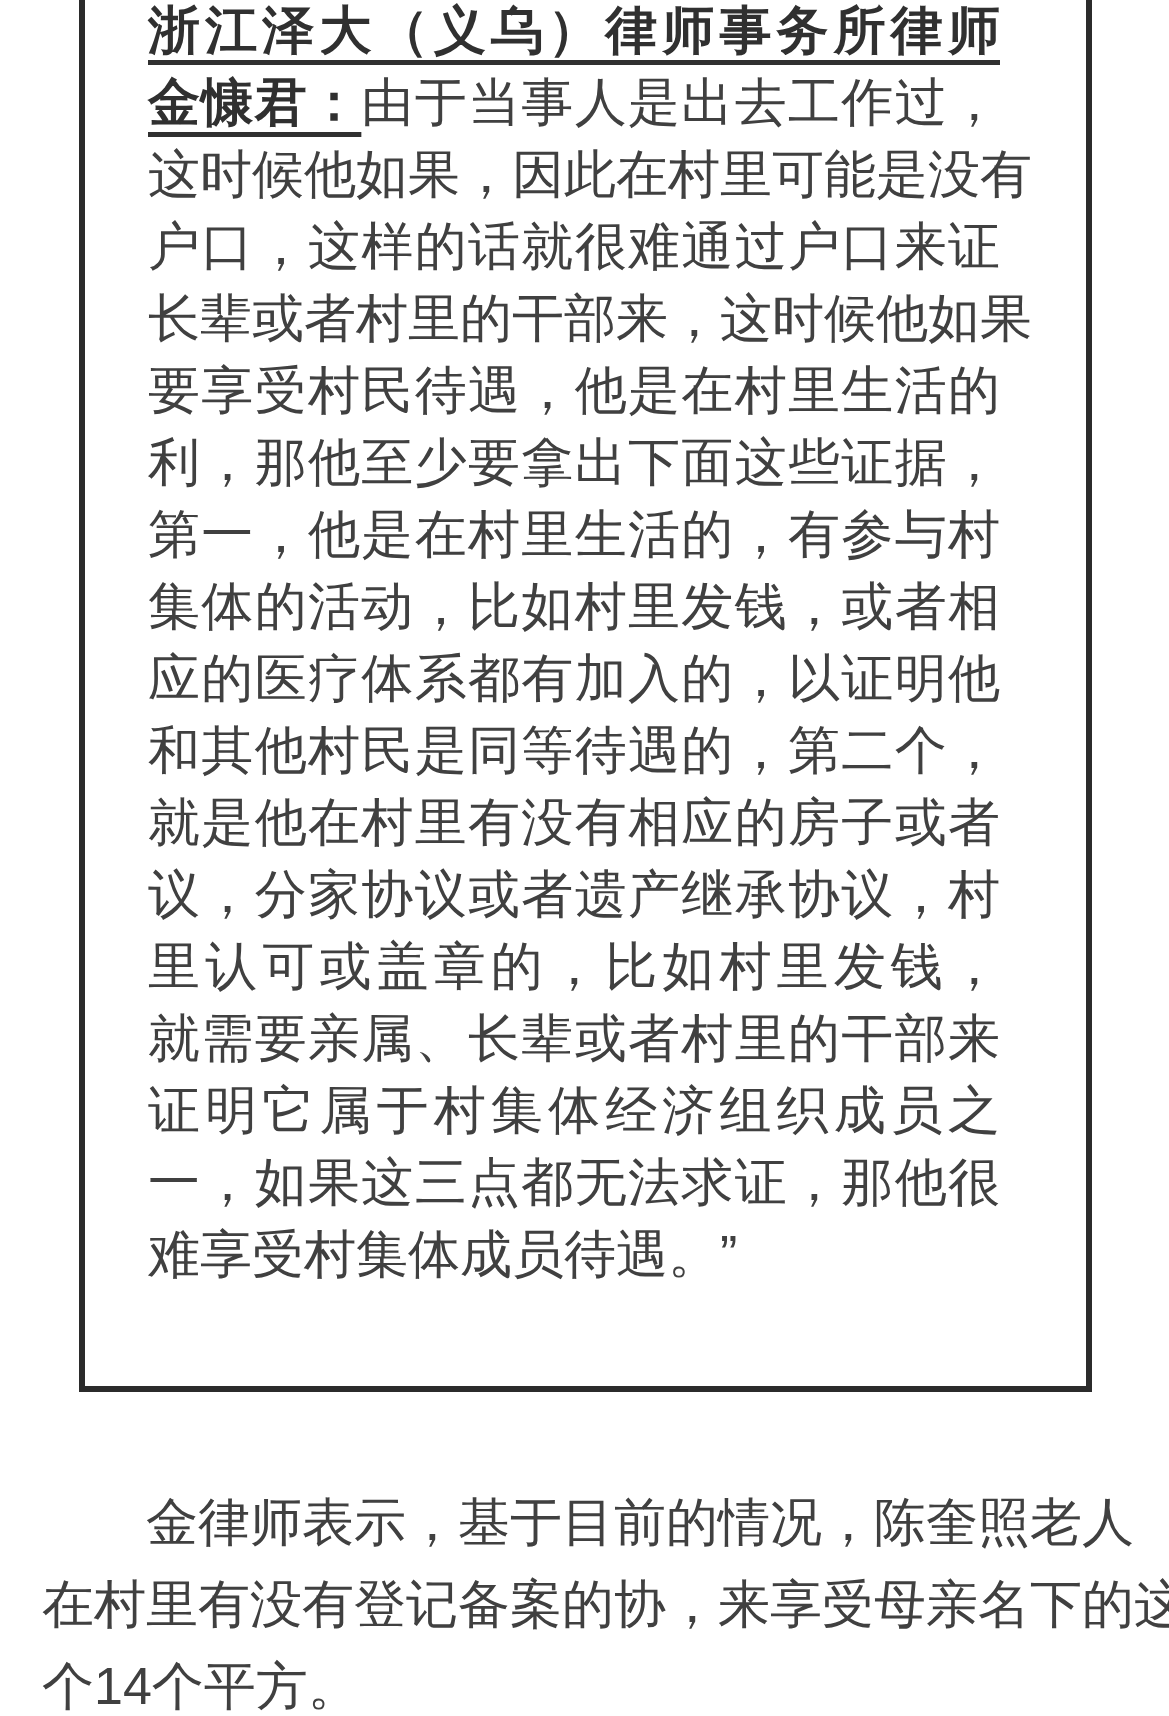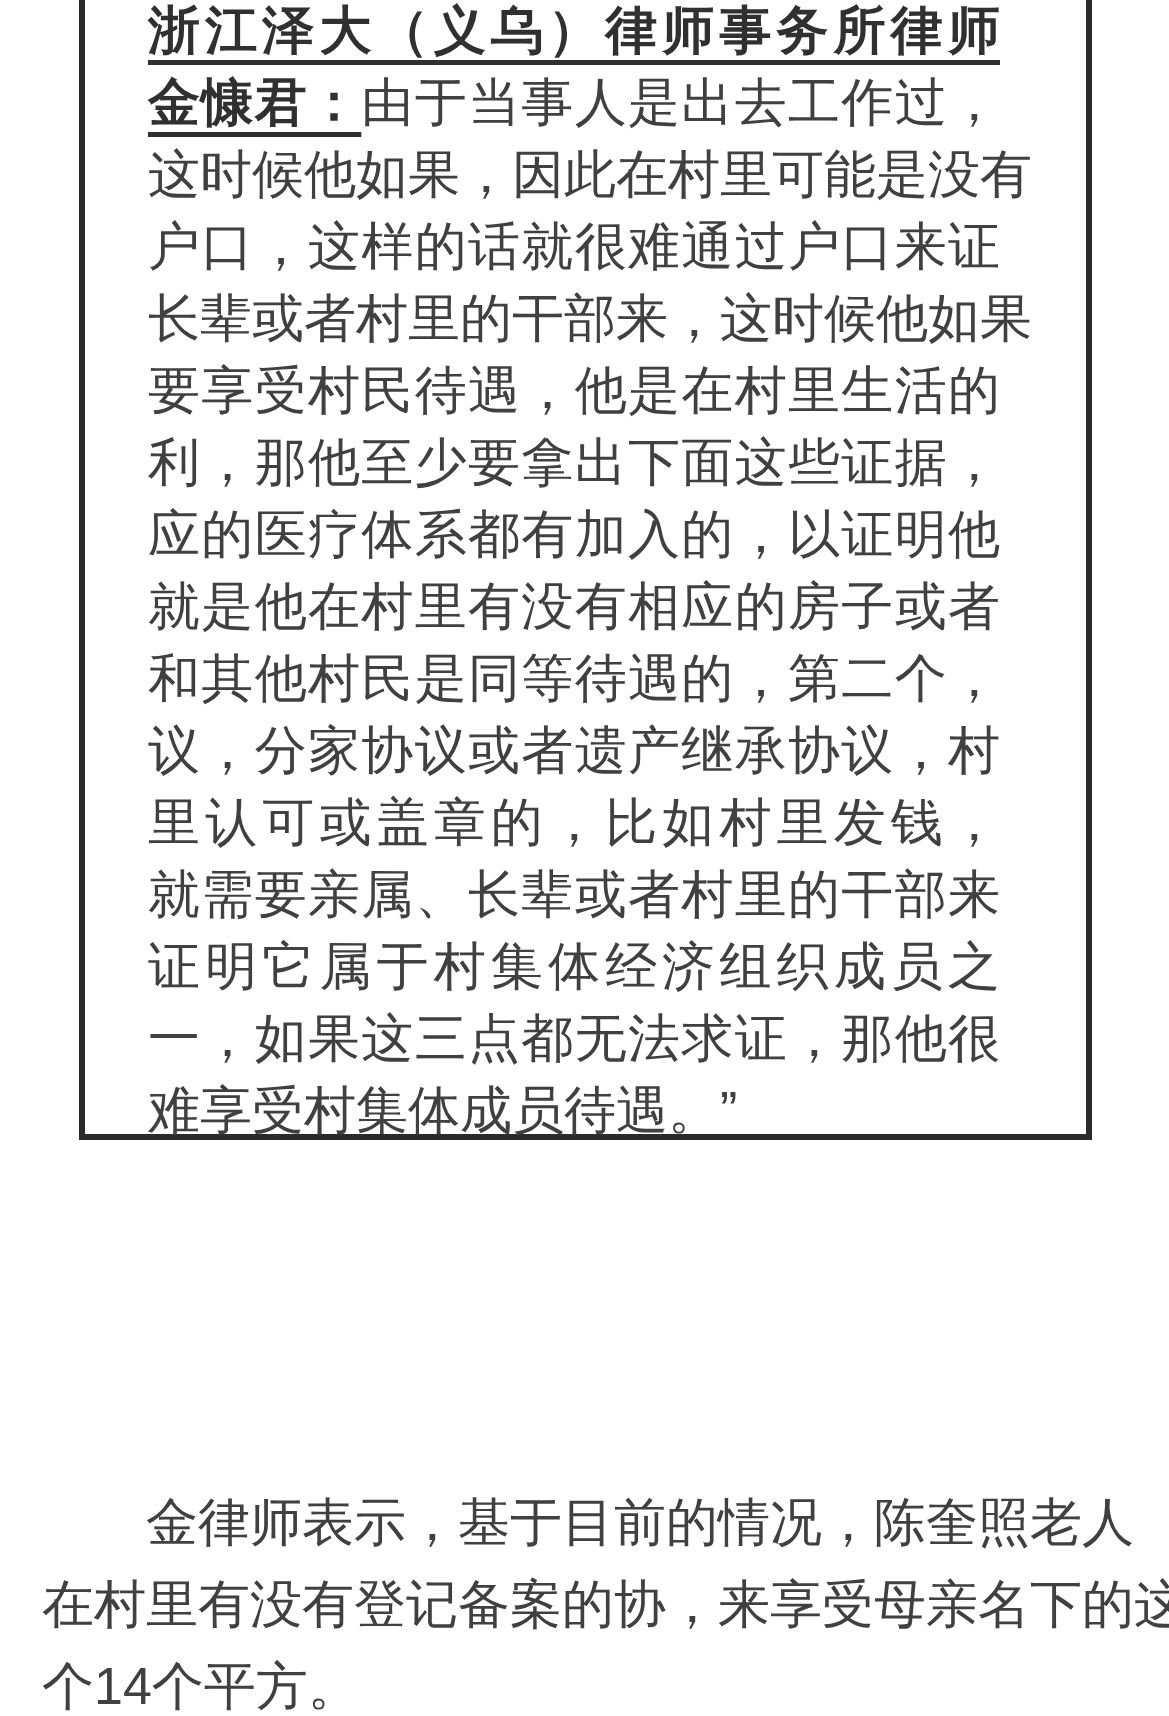--- a/index.html
+++ b/index.html
@@ -13,21 +13,21 @@
   body{
     background:var(--bg-color);
     font-family:"Liberation Sans",sans-serif;
     color:var(--text-color);
     position:relative;
   }
   
   .quote-box{
     position:absolute;
     left:79px; top:0;
-    width:1013px; height:1140px;
+    width:1013px; height:1392px;
     border:6px solid var(--border-color);
     border-top:none;
     padding:0 86px 0 63px;
     background:var(--bg-color);
   }
   .quote-text{
     margin-top:-6px;
     font-size:52px;
     line-height:72px;
   }
@@ -81,27 +81,29 @@
       <div class="ql"><span class="t">这时候他如果，因此在村里可能是没有</span></div>
 
       <div class="ql"><span class="t">户口，这样的话就很难通过户口来证</span></div>
 
       <div class="ql"><span class="t">长辈或者村里的干部来，这时候他如果</span></div>
 
       <div class="ql"><span class="t">要享受村民待遇，他是在村里生活的</span></div>
 
       <div class="ql"><span class="t">利，那他至少要拿出下面这些证据，</span></div>
 
+      <div class="ql"><span class="t">第一，他是在村里生活的，有参与村</span></div>
 
+      <div class="ql"><span class="t">集体的活动，比如村里发钱，或者相</span></div>
 
       <div class="ql"><span class="t">应的医疗体系都有加入的，以证明他</span></div>
 
+      <div class="ql"><span class="t">和其他村民是同等待遇的，第二个，</span></div>
+
       <div class="ql"><span class="t">就是他在村里有没有相应的房子或者</span></div>
-
-      <div class="ql"><span class="t">和其他村民是同等待遇的，第二个，</span></div>
 
 
       <div class="ql"><span class="t">议，分家协议或者遗产继承协议，村</span></div>
 
       <div class="ql"><span class="t">里认可或盖章的，比如村里发钱，</span></div>
 
       <div class="ql"><span class="t">就需要亲属、长辈或者村里的干部来</span></div>
 
       <div class="ql"><span class="t">证明它属于村集体经济组织成员之</span></div>
 

